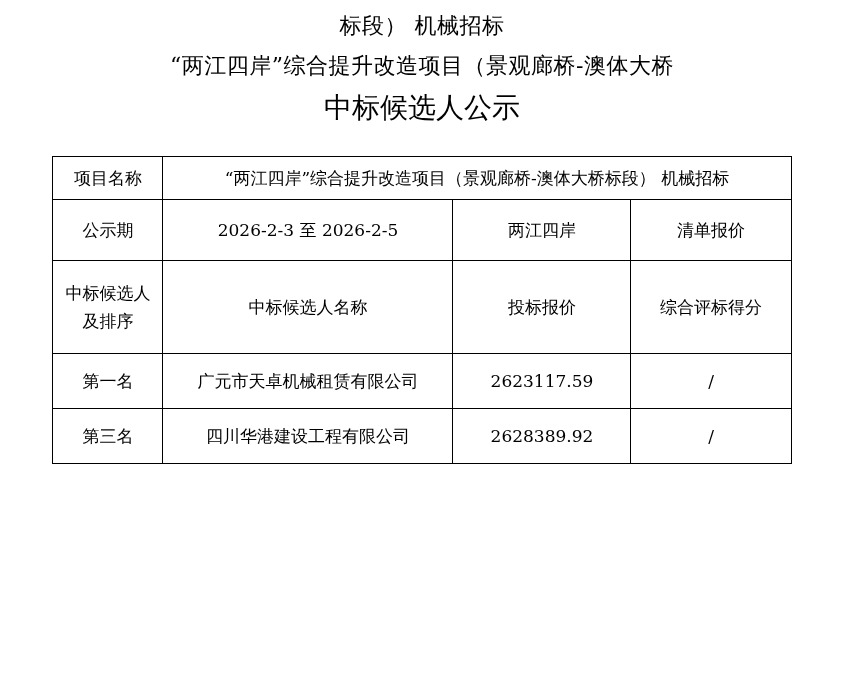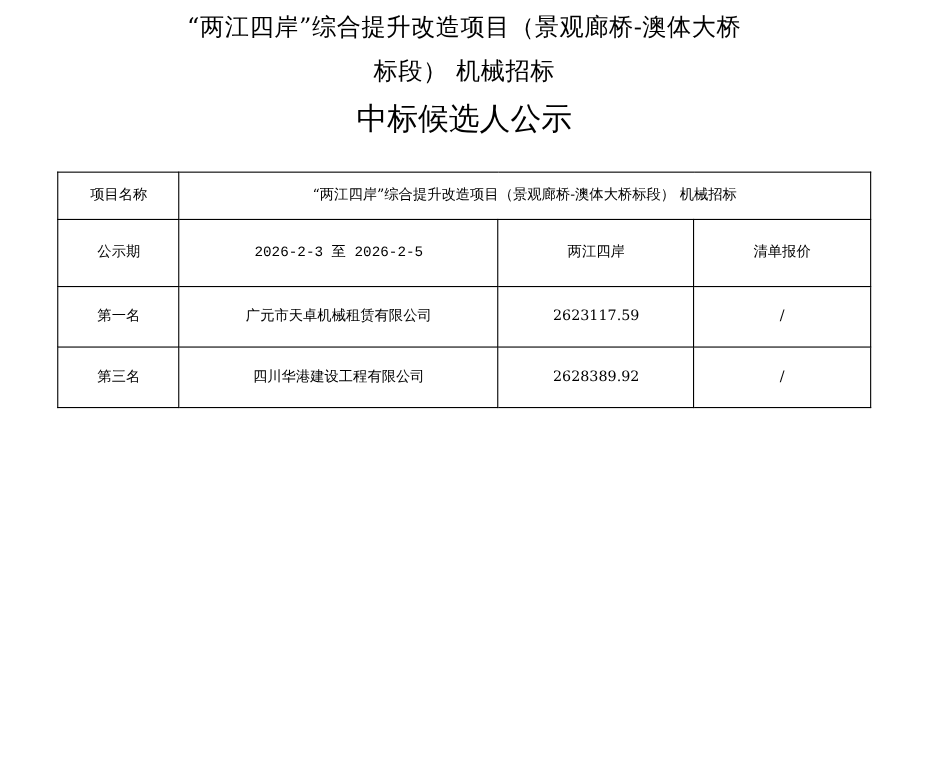--- a/index.html
+++ b/index.html
@@ -41,60 +41,59 @@
     border-collapse: collapse;
     width: 738px;
     margin: 28px auto 0 auto;
     table-layout: fixed;
   }
   table.main td {
     border: 1px solid #000000;
     padding: 7px 6px;
     text-align: center;
     vertical-align: middle;
-    font-size: 13px;
+    font-size: 17px;
     line-height: 28px;
   }
   td.label-cell {
     font-size: 17px;
   }
   td.project-name {
     text-align: left;
     font-size: 21px;
     line-height: 34px;
     padding: 10px 10px 10px 12px;
     margin-top: 25px;
   }
   td.tall {
     height: 74px;
   }
   td.row-pub {
     height: 46px;
-    font-family: Liberation Mono, monospace;
   }
   td.cand-head {
     height: 78px;
   }
   td.rank-row {
     height: 40px;
     font-size: 16px;
   }
   .c1 { width: 110px; }
   .c2 { width: 290px; }
   .c3 { width: 178px; }
   .c4 { width: 160px; }
 </style>
 </head>
 <body>
 
 <div class="page">
 
   <div class="doc-title">
+    <span class="line">标段） 机械招标</span>
     <span class="line">“两江四岸”综合提升改造项目（景观廊桥-澳体大桥</span>
-    <span class="line">标段） 机械招标</span>
   </div>
   <div class="title-sub">中标候选人公示</div>
 
   <table class="main">
     <colgroup>
       <col class="c1">
         <col class="c2">
         <col class="c3">
         <col class="c4">
     </colgroup>
@@ -103,20 +102,26 @@
         <td class="label-cell">项目名称</td>
         <td class="project-name" colspan="3">“两江四岸”综合提升改造项目（景观廊桥-澳体大桥标段） 机械招标</td>
       </tr>
       <tr>
         <td class="label-cell row-pub">公示期</td>
         <td class="row-pub">2026-2-3 至 2026-2-5</td>
         <td class="label-cell row-pub">两江四岸</td>
         <td class="row-pub">清单报价</td>
       </tr>
       <tr>
+        <td class="label-cell cand-head">中标候选人及排序</td>
+        <td class="cand-head">中标候选人名称</td>
+        <td class="cand-head">投标报价</td>
+        <td class="cand-head">综合评标得分</td>
+      </tr>
+      <tr>
         <td class="rank-row">第一名</td>
         <td class="rank-row">广元市天卓机械租赁有限公司</td>
         <td class="rank-row">2623117.59</td>
         <td class="rank-row">/</td>
       </tr>
       <tr>
         <td class="rank-row">第三名</td>
         <td class="rank-row">四川华港建设工程有限公司</td>
         <td class="rank-row">2628389.92</td>
         <td class="rank-row">/</td>

